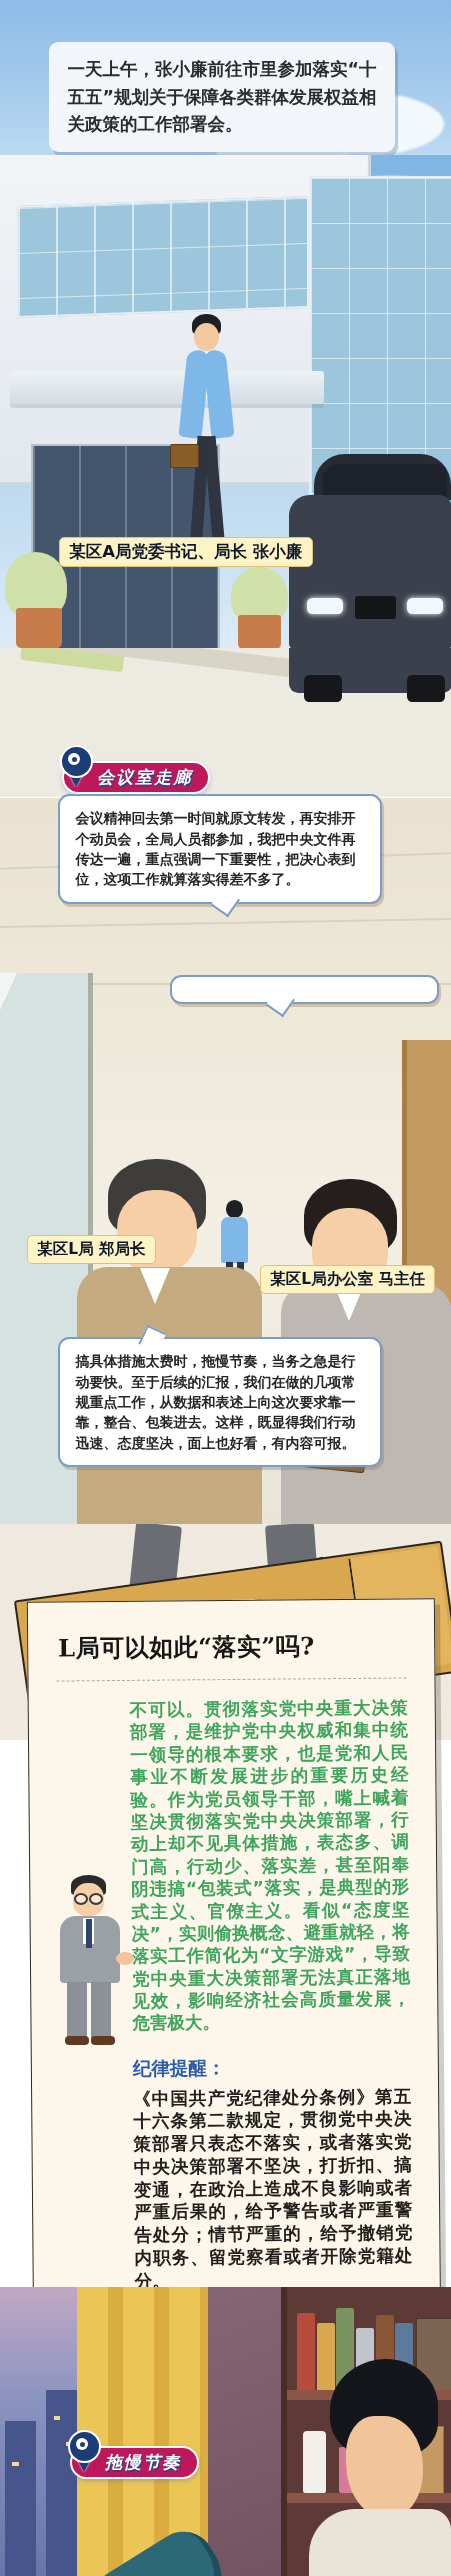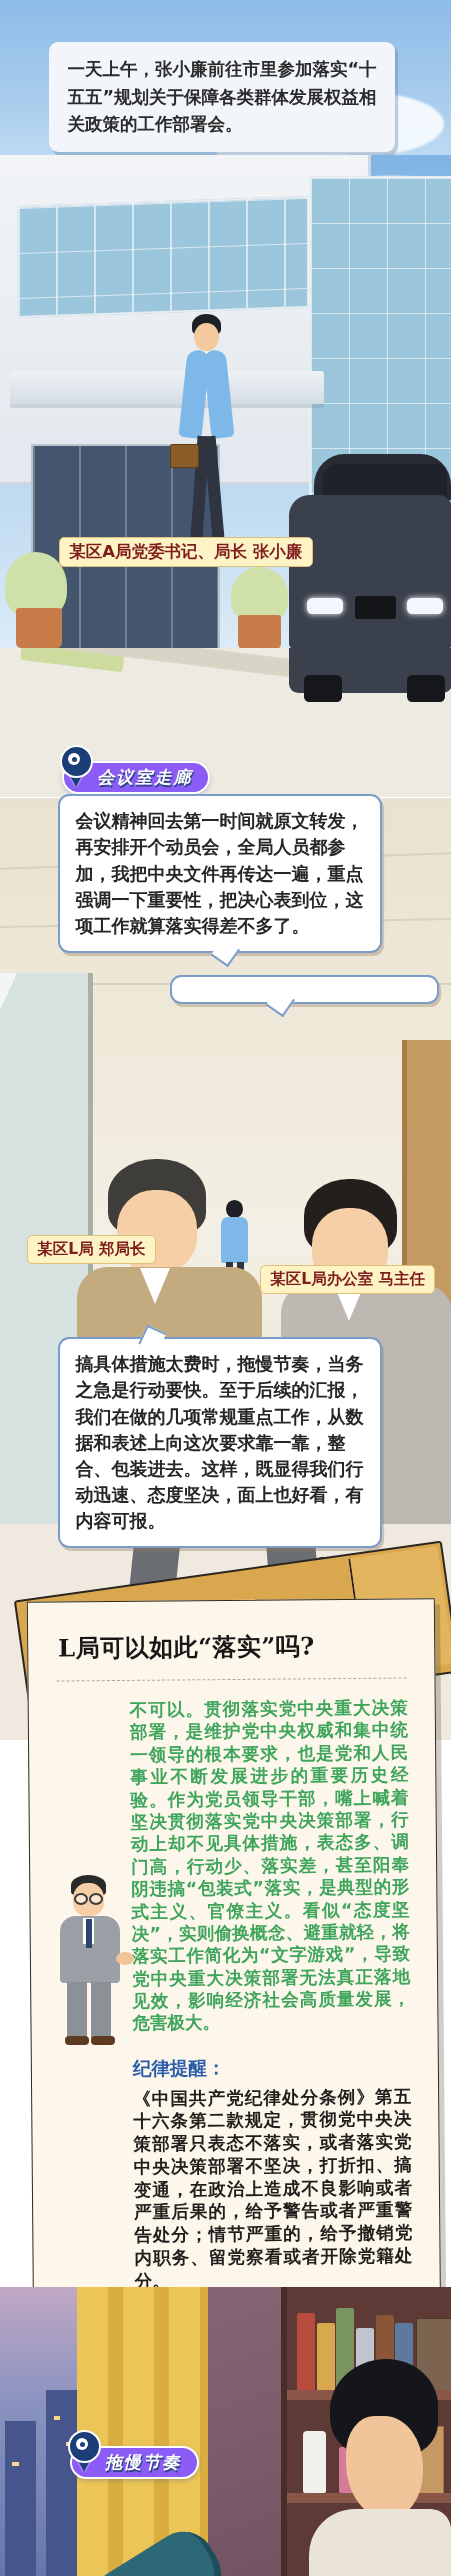--- a/index.html
+++ b/index.html
@@ -37,21 +37,21 @@
   .person-a-shirt{background:#ffffff;}
   .person-a-pants{background:#2e3440;}
   .briefcase{background:#8a5c28;border:1.5px solid #5e3c16;border-radius:2.1px;}
   .sedan{background:#3a404c;border-radius:20.6px 13.4px 5.2px 5.2px;}
   .sedan-roof{background:#262b34;border-radius:31px 31px 0 0;}
   .sedan-glass{background:#1e222a;border-radius:15.5px 10.3px 2.1px 2.1px;}
   .sedan-light{background:#f2f6ff;border-radius:5.2px;box-shadow:0 0 6.2px #fff;}
   .sedan-grille{background:#14161a;border-radius:3.1px;}
 
   .tag{background:#fdf3c4;border:1.5px solid #e0c078;border-radius:5.2px;padding:3.1px 9.3px;
-       font-size:16px;font-weight:700;color:#7f1d1d;white-space:nowrap;}
+       font-size:16px;font-weight:700;color:#0f172a;white-space:nowrap;}
 
   
   .road{left:0;top:648px;width:451px;height:149px;background:#edeae1;overflow:hidden;}
   .curb{left:-20.6px;top:-5.2px;width:361px;height:17.5px;background:#d8d4c6;transform:rotate(7deg);}
   .grass{left:20.6px;top:-3.1px;width:103px;height:20.6px;background:#cddc9e;transform:rotate(7deg);border-radius:4.1px;}
   .car-rear{left:289px;top:0;width:163px;height:45px;background:#3a404c;border-radius:0 0 9.3px 9.3px;}
   .wheel{background:#15171a;border-radius:5.2px;}
 
   
   .scene-corridor{left:0;top:798px;width:451px;height:726px;overflow:hidden;
@@ -67,36 +67,36 @@
   .ma-hair{background:#241f1d;border-radius:48% 48% 34% 34%;}
   .ma-coat{background:#bdb8b2;border-radius:29px 29px 0 0;}
   .shirt-v{width:0;height:0;border-left:15.5px solid transparent;border-right:15.5px solid transparent;border-top:36px solid #ffffff;}
   .folder{background:#f4f2ee;border:1.5px solid #9a948a;border-radius:2.1px;}
   .clipboard{background:#8a5a38;border:1.5px solid #5e3a20;border-radius:3.1px;}
   .clip-metal{background:#9aa4ac;border-radius:1.5px;}
   .far-person-j{background:#7db8e8;border-radius:7.2px 7.2px 2.1px 2.1px;}
   .far-person-p{background:#2e3440;}
 
   
-  .loc-badge{height:29px;background:#8b5cf6;border:2.1px solid #ffffff;border-radius:17.5px;
+  .loc-badge{height:29px;background:#be185d;border:2.1px solid #ffffff;border-radius:17.5px;
              display:flex;align-items:center;padding:0 15.5px 0 33px;
              box-shadow:0 2.1px 4.1px rgba(70,90,140,.3);}
   .loc-text{color:#ffffff;font-size:17px;font-weight:800;font-style:italic;letter-spacing:2.1px;
             text-shadow:1px 1.5px 0 #27477e;white-space:nowrap;}
   .pin{left:-4.1px;top:-18.5px;width:32px;height:43px;}
   .pin-head{left:0;top:0;width:29px;height:29px;background:#1c3e78;border:2.6px solid #ffffff;border-radius:50%;}
   .pin-ring{left:8.2px;top:8.2px;width:12.4px;height:12.4px;background:#ffffff;border-radius:50%;}
   .pin-dot{left:12px;top:12px;width:5.2px;height:5.2px;background:#1c3e78;border-radius:50%;}
   .pin-tail{left:7.2px;top:25px;width:0;height:0;border-left:9.8px solid transparent;
             border-right:9.8px solid transparent;border-top:17.5px solid #1c3e78;
             filter:drop-shadow(0 0 1px #ffffff);}
 
   
   .bubble{background:#ffffff;border:2.1px solid #7a9cc8;border-radius:11.3px;padding:12.4px 15.5px;
-          font-size:18px;line-height:1.45;font-weight:700;color:#262626;
+          font-size:14px;line-height:1.45;font-weight:700;color:#262626;
           box-shadow:2.1px 3.1px 0 rgba(150,120,90,.35);}
   .tail{position:absolute;width:18.5px;height:18.5px;background:#ffffff;}
   .tail-down{bottom:-10.8px;border-right:2.1px solid #7a9cc8;border-bottom:2.1px solid #7a9cc8;transform:rotate(35deg);}
   .tail-up{top:-10.8px;border-left:2.1px solid #7a9cc8;border-top:2.1px solid #7a9cc8;transform:rotate(25deg);}
 
   
   .scene-transition{left:0;top:1524px;width:451px;height:216px;background:#efe9df;overflow:hidden;}
   .leg{background:#6a6d72;border-radius:4.1px;}
   .shoe{background:#4a4d52;border-radius:50% 40% 40% 50%;}
   .envelope{left:20.6px;top:46px;width:428px;height:129px;background:#d9a84e;border:2.1px solid #2b2520;

